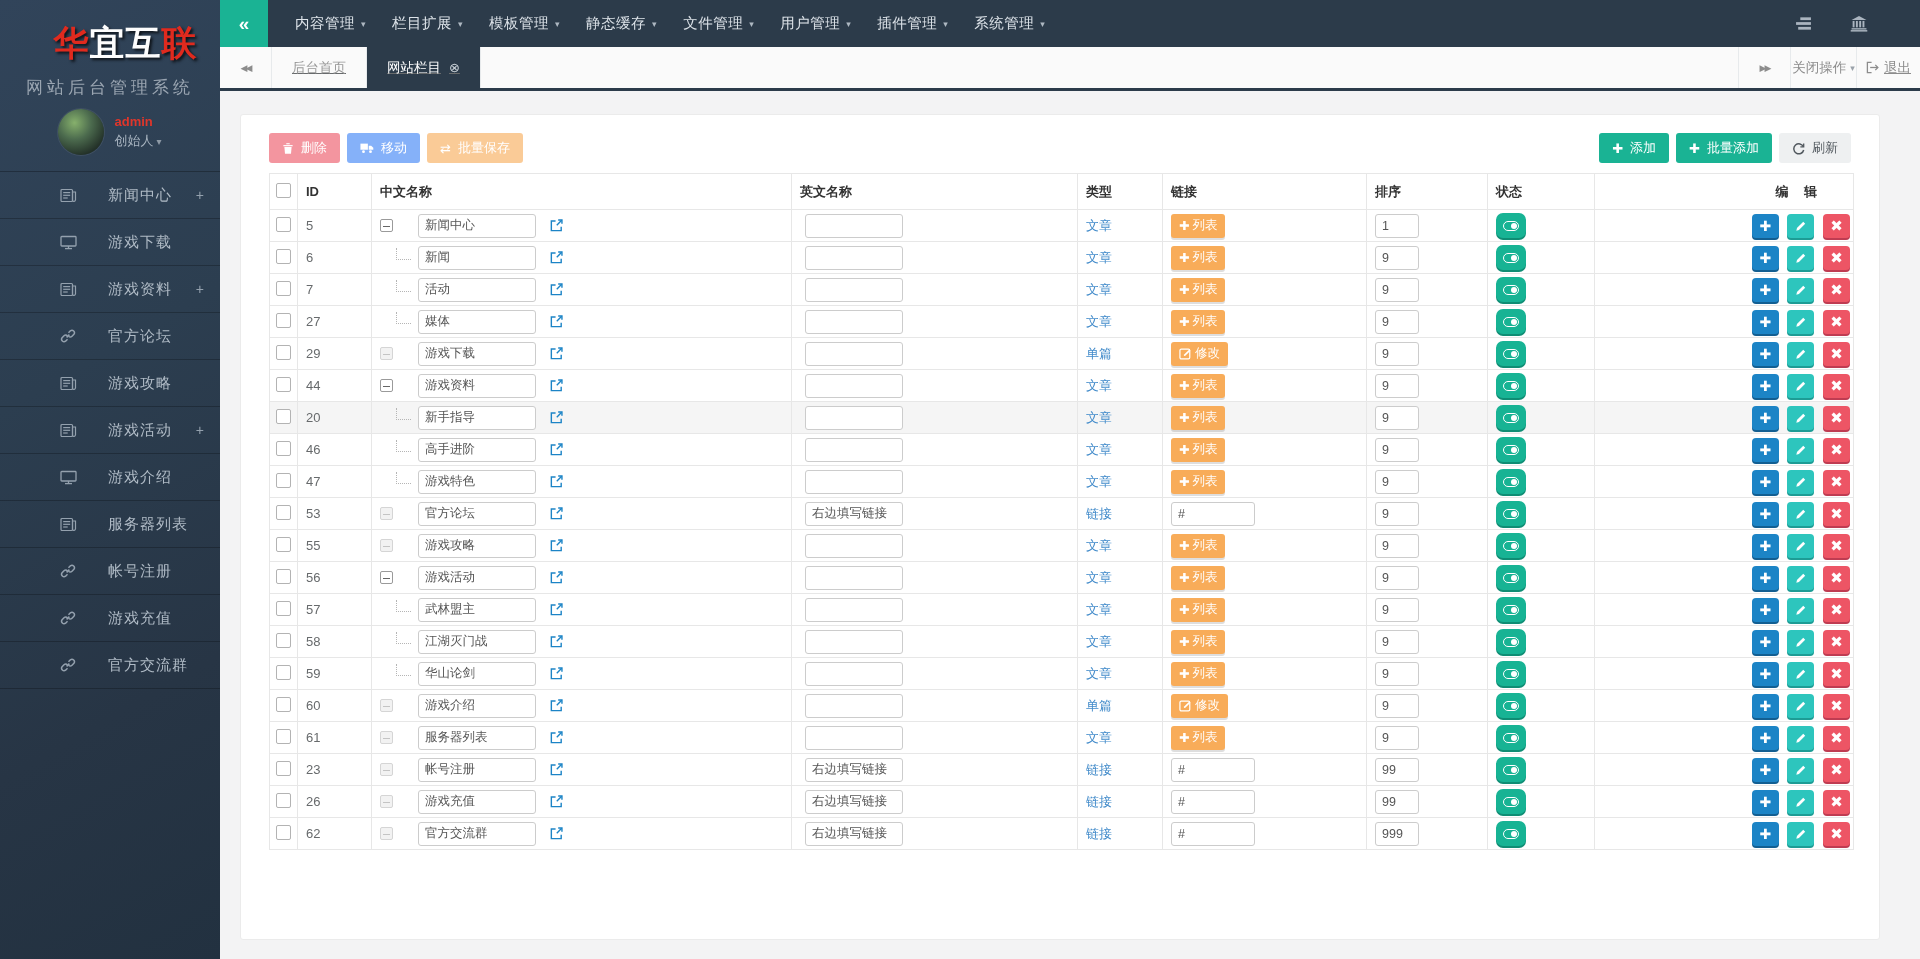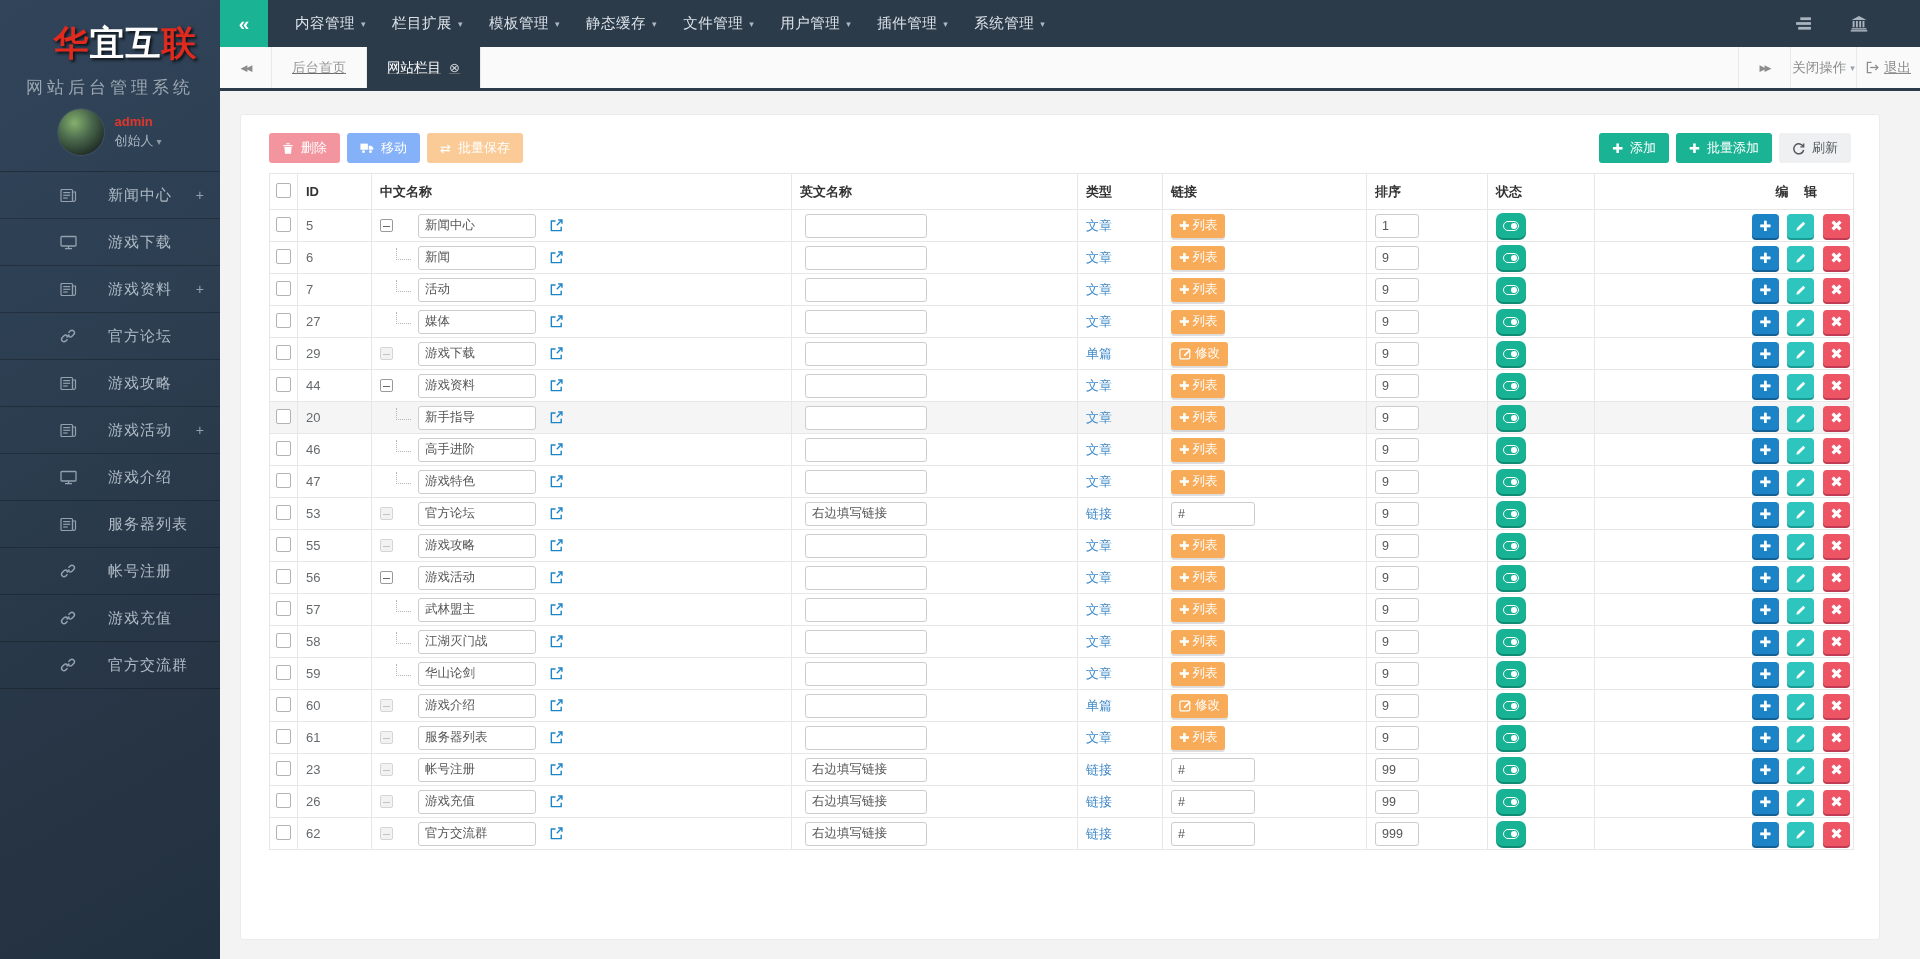--- a/index.html
+++ b/index.html
@@ -83,21 +83,21 @@
   td.c-check,th.c-check{text-align:center;padding:0;}
   .name-wrap{display:flex;align-items:center;}
   .tree-slot{width:38px;flex:0 0 auto;display:flex;align-items:center;}
   .expander{width:13px;height:13px;border:1px solid #9a9a9a;border-radius:2px;background:#fff;position:relative;cursor:pointer;flex:0 0 auto;}
   .expander::after{content:"";position:absolute;left:2px;right:2px;top:50%;height:1px;background:#666;}
   .expander.leaf{border-color:#d5d5d5;background:#f2f2f2;cursor:default;}
   .expander.leaf::after{background:#c4c4c4;}
   .connector{width:15px;height:12px;border-left:1px dotted #b5b5b5;border-bottom:1px dotted #b5b5b5;margin-left:16px;transform:translateY(-4px);flex:0 0 auto;}
   .txt-input{height:24px;border:1px solid #ccc;border-radius:3px;padding:0 6px;font-size:12.5px;color:#555;font-family:inherit;background:#fff;}
   .cname-input{width:118px;}
-  .ename-input{width:122px;margin-left:5px;}
+  .ename-input{width:98px;margin-left:5px;}
   .ext-link{color:#1c84c6;display:inline-flex;margin-left:13px;cursor:pointer;}
   a.type-link{color:#428bca;text-decoration:none;cursor:pointer;}
   .link-btn{display:inline-flex;align-items:center;gap:3px;background:#f8ac59;color:#fff;border:none;border-radius:3px;
     height:24px;padding:0 8px;font-size:12.5px;cursor:pointer;box-shadow:0 2px 0 rgba(0,0,0,.13);font-family:inherit;}
   .link-btn .b-ico{font-style:normal;font-weight:bold;display:flex;}
   .link-input{width:84px;}
   .sort-input{width:44px;}
   .toggle-btn{width:30px;height:25px;background:#17b394;border:none;border-radius:7px;box-shadow:0 2px 0 #0f8d74;
     display:inline-flex;align-items:center;justify-content:center;cursor:pointer;vertical-align:middle;}
   .toggle-glyph{width:16px;height:10px;border:1.5px solid #fff;border-radius:6px;position:relative;display:block;}

